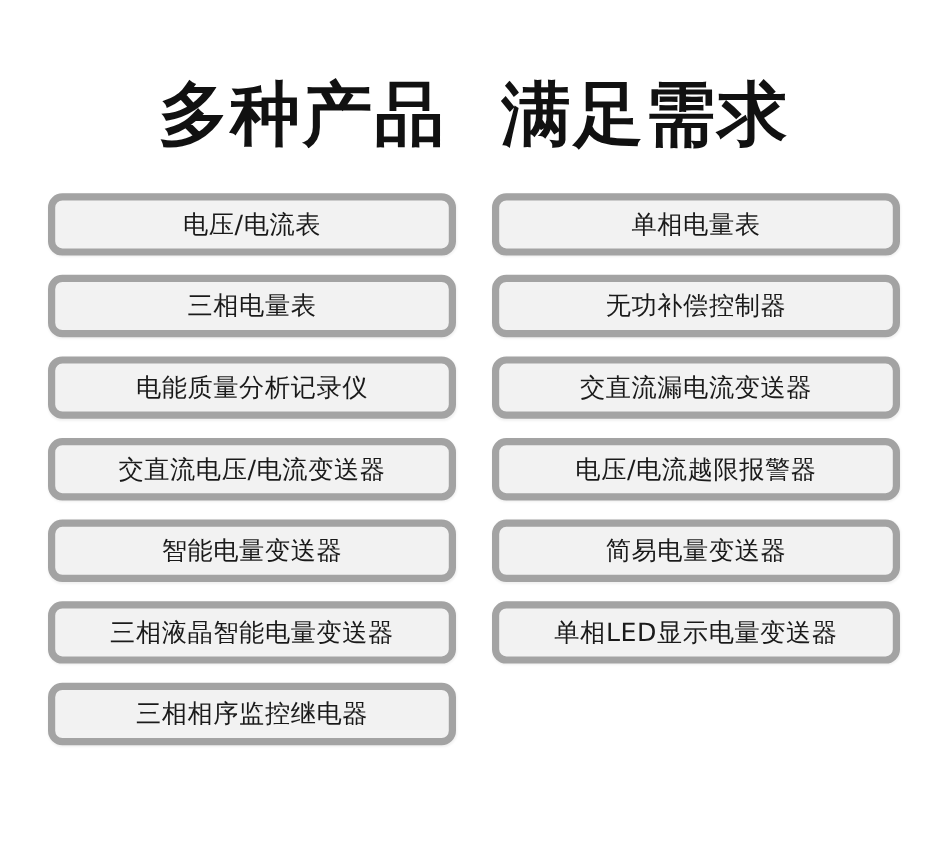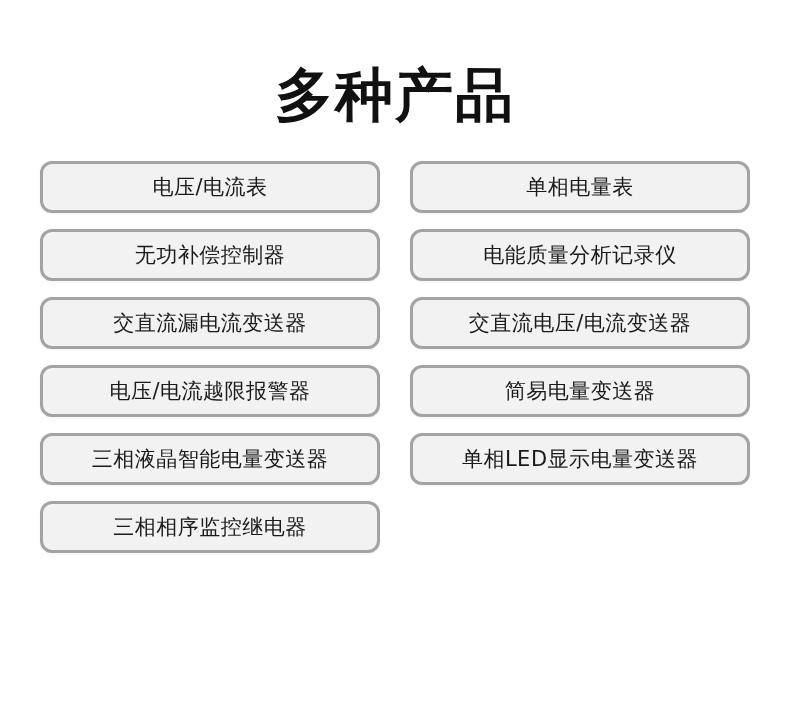--- a/index.html
+++ b/index.html
@@ -45,21 +45,21 @@
     column-gap: 30px;
     row-gap: 16px;
     justify-content: center;
     padding-top: 22px;
   }
 
   .pill {
     height: 52px;
     border-radius: 12px;
     background: #f2f2f2;
-    border: 3px solid #a3a3a3;
+    border: 6px solid #a3a3a3;
     box-shadow: 0 1px 2px rgba(0,0,0,0.06);
     display: flex;
     align-items: center;
     justify-content: center;
     box-sizing: border-box;
   }
 
   .pill-label {
     font-size: 21px;
     color: #1a1a1a;
@@ -68,48 +68,55 @@
     font-family: "DejaVu Sans", "Liberation Sans", sans-serif;
   }
 </style>
 </head>
 <body>
 
 <div class="page">
 
   <div class="headline">
     <span class="headline-part">多种产品</span>
+    <span class="headline-part">满足需求</span>
   </div>
 
   <div class="grid">
 
     <div class="pill">
       <span class="pill-label">电压/电流表</span>
     </div>
 
     <div class="pill">
       <span class="pill-label">单相电量表</span>
+    </div>
+    <div class="pill">
+      <span class="pill-label">三相电量表</span>
     </div>
 
     <div class="pill">
       <span class="pill-label">无功补偿控制器</span>
     </div>
     <div class="pill">
       <span class="pill-label">电能质量分析记录仪</span>
     </div>
 
     <div class="pill">
       <span class="pill-label">交直流漏电流变送器</span>
     </div>
     <div class="pill">
       <span class="pill-label">交直流电压/电流变送器</span>
     </div>
 
     <div class="pill">
       <span class="pill-label">电压/电流越限报警器</span>
+    </div>
+    <div class="pill">
+      <span class="pill-label">智能电量变送器</span>
     </div>
 
     <div class="pill">
       <span class="pill-label">简易电量变送器</span>
     </div>
     <div class="pill">
       <span class="pill-label">三相液晶智能电量变送器</span>
     </div>
 
     <div class="pill">

